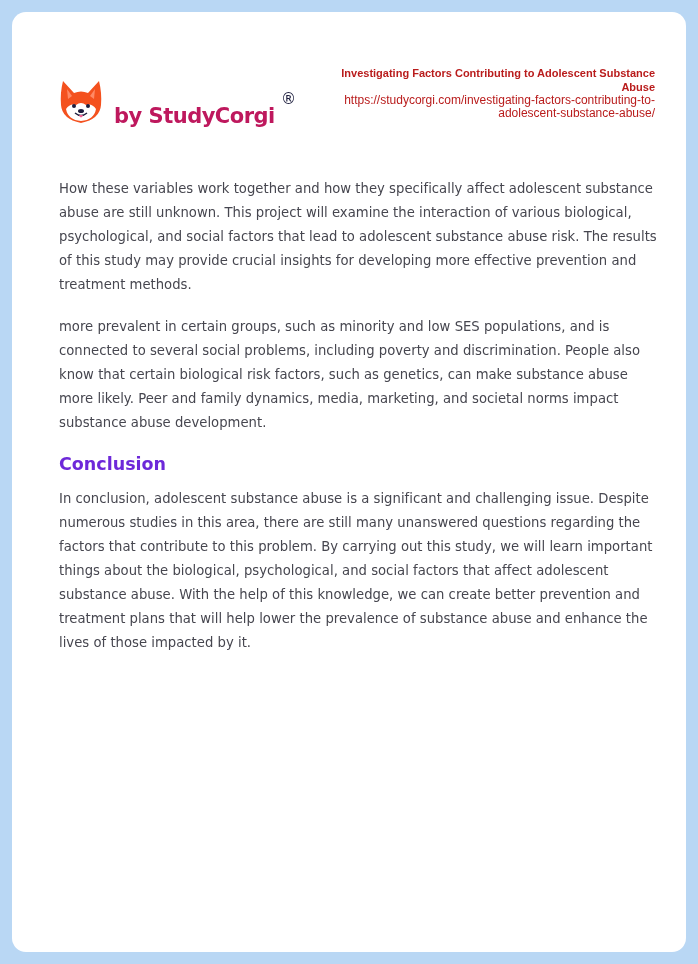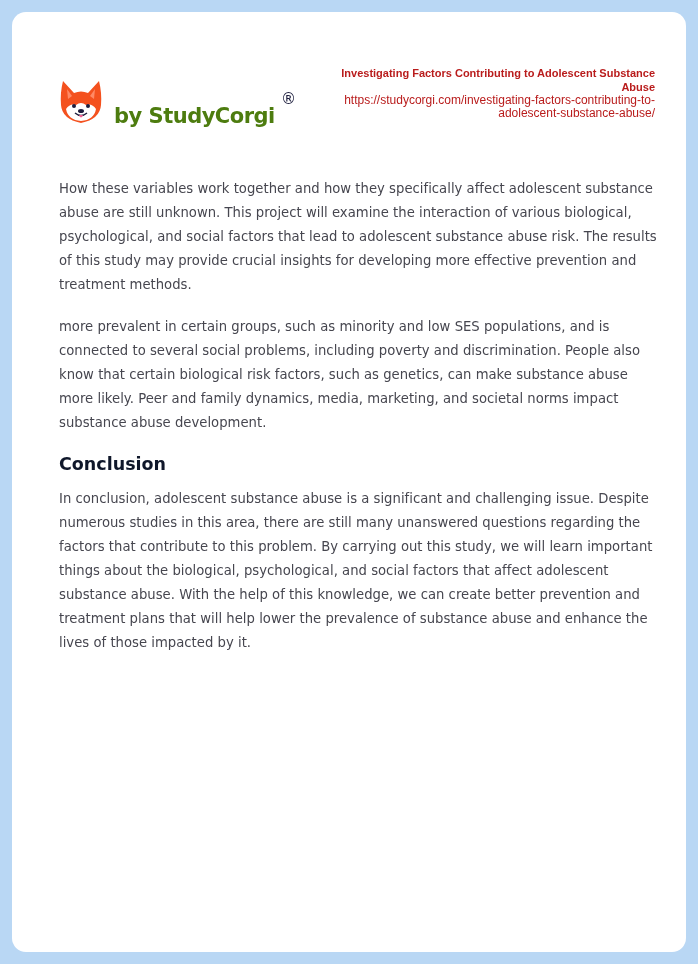--- a/index.html
+++ b/index.html
@@ -34,21 +34,21 @@
       width: 42px;
       height: 46px;
       display: block;
     }
     .logo-text {
       margin-left: 12px;
       margin-top: 28px;
       font-family: "DejaVu Sans", sans-serif;
       font-weight: bold;
       font-size: 21px;
-      color: #4d7c0f;
+      color: #be185d;
       letter-spacing: -0.5px;
       white-space: nowrap;
     }
     .logo-reg {
       position: absolute;
       left: 221px;
       top: 14px;
       font-family: "DejaVu Sans", sans-serif;
       font-size: 15px;
       color: #1c1d3d;
@@ -83,21 +83,21 @@
       line-height: 24px;
     }
     .content p {
       margin-bottom: 18px;
       letter-spacing: 0.02px;
     }
     .content h2 {
       font-family: "DejaVu Sans", sans-serif;
       font-size: 17.5px;
       font-weight: bold;
-      color: #0f172a;
+      color: #6d28d9;
       line-height: 22px;
       margin-top: 1px;
       margin-bottom: 12px;
     }
   </style>
 </head>
 <body>
 
 <div class="page">
   <div class="header">

